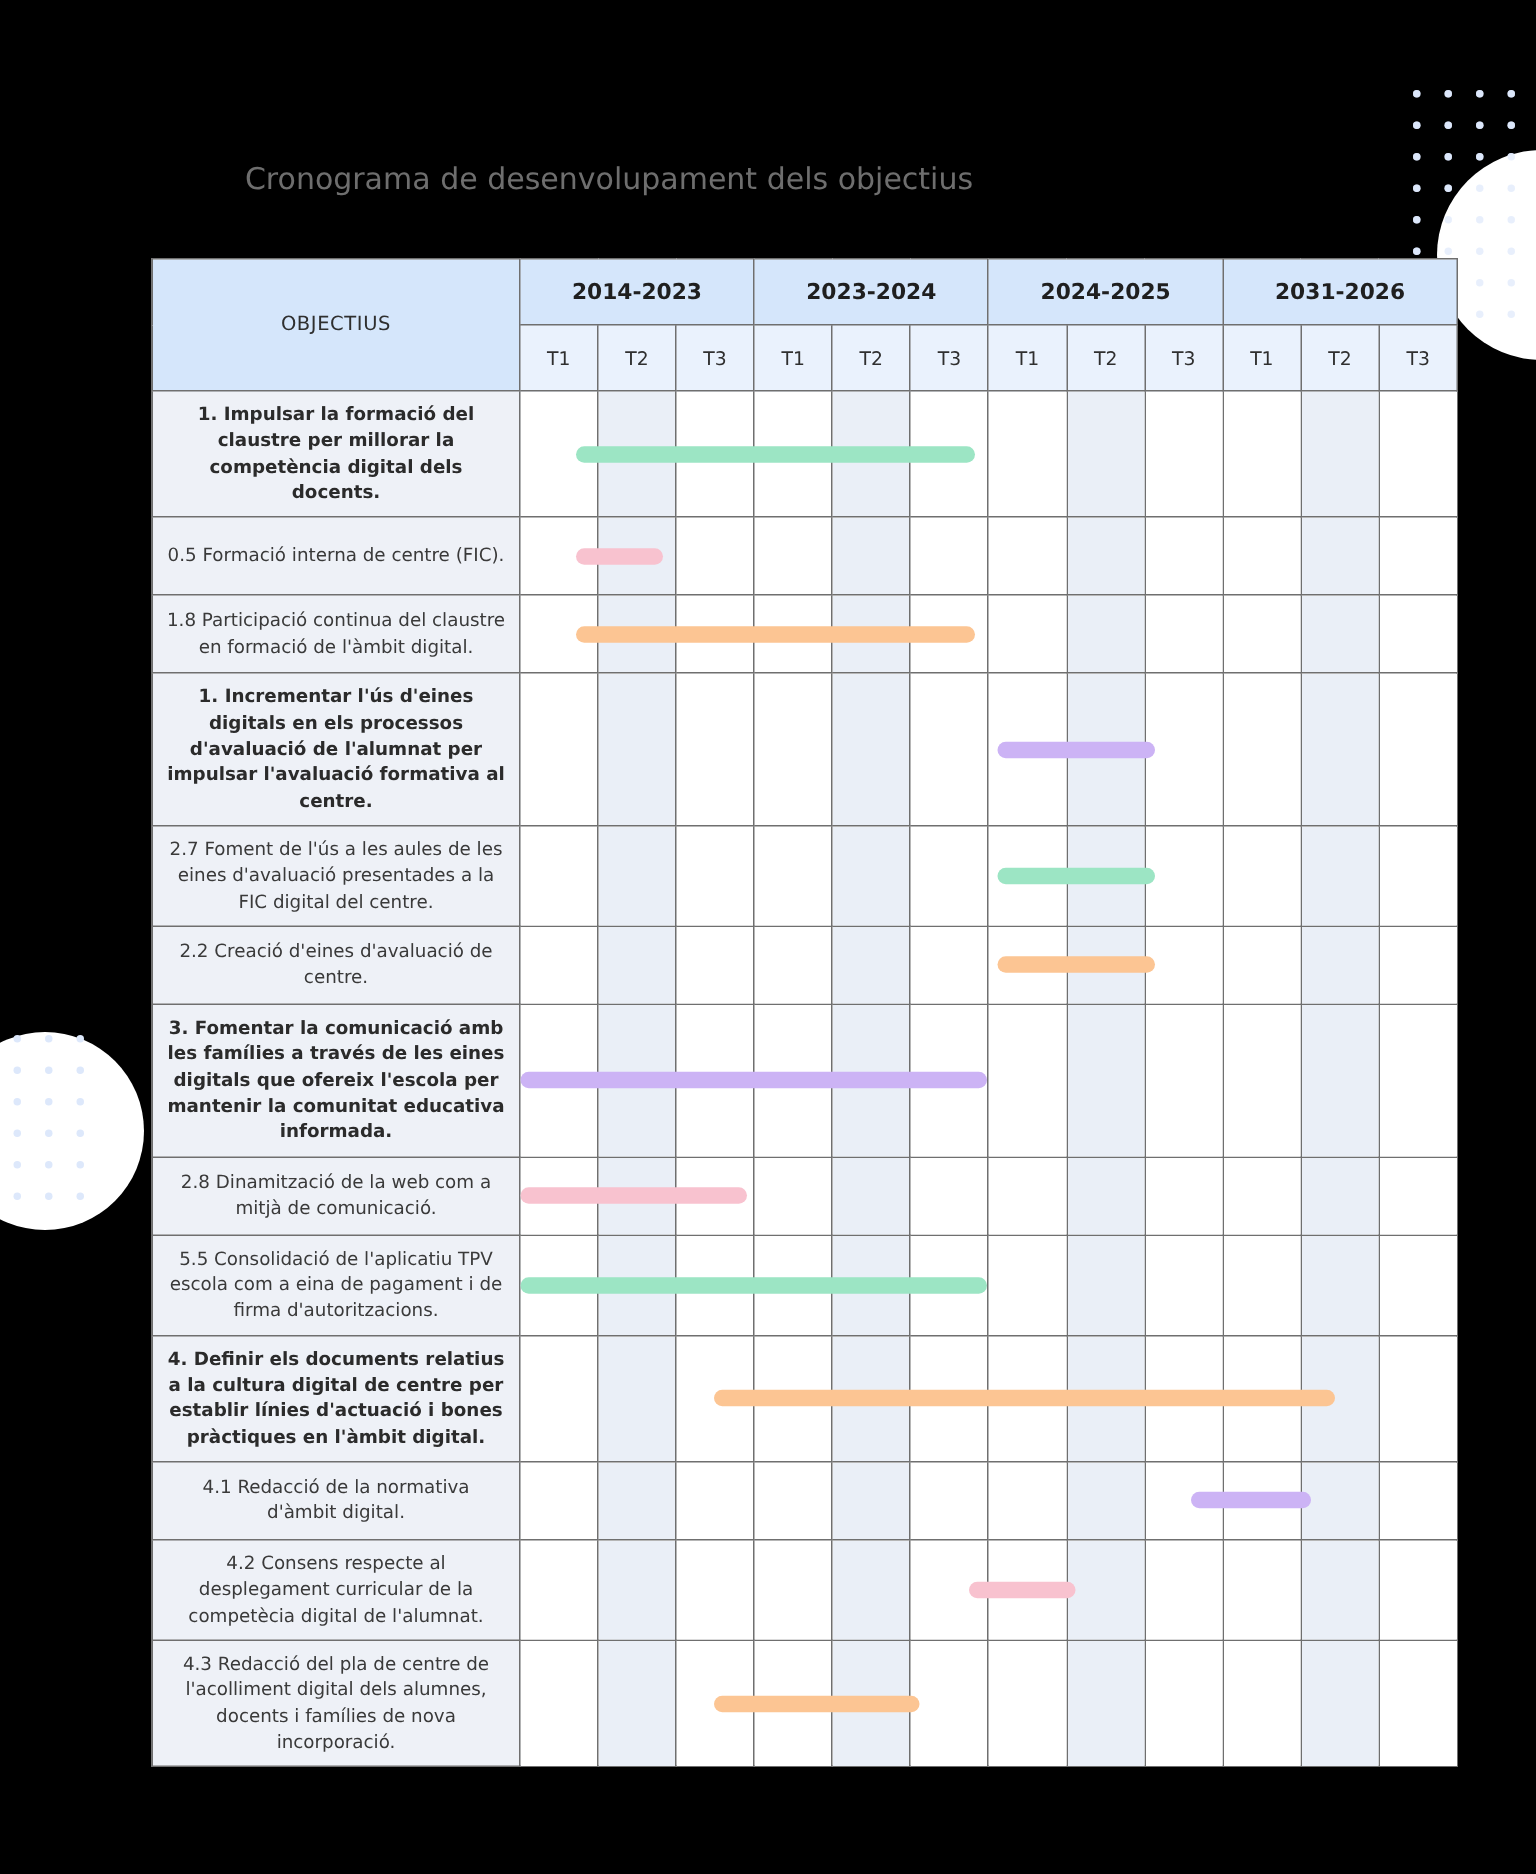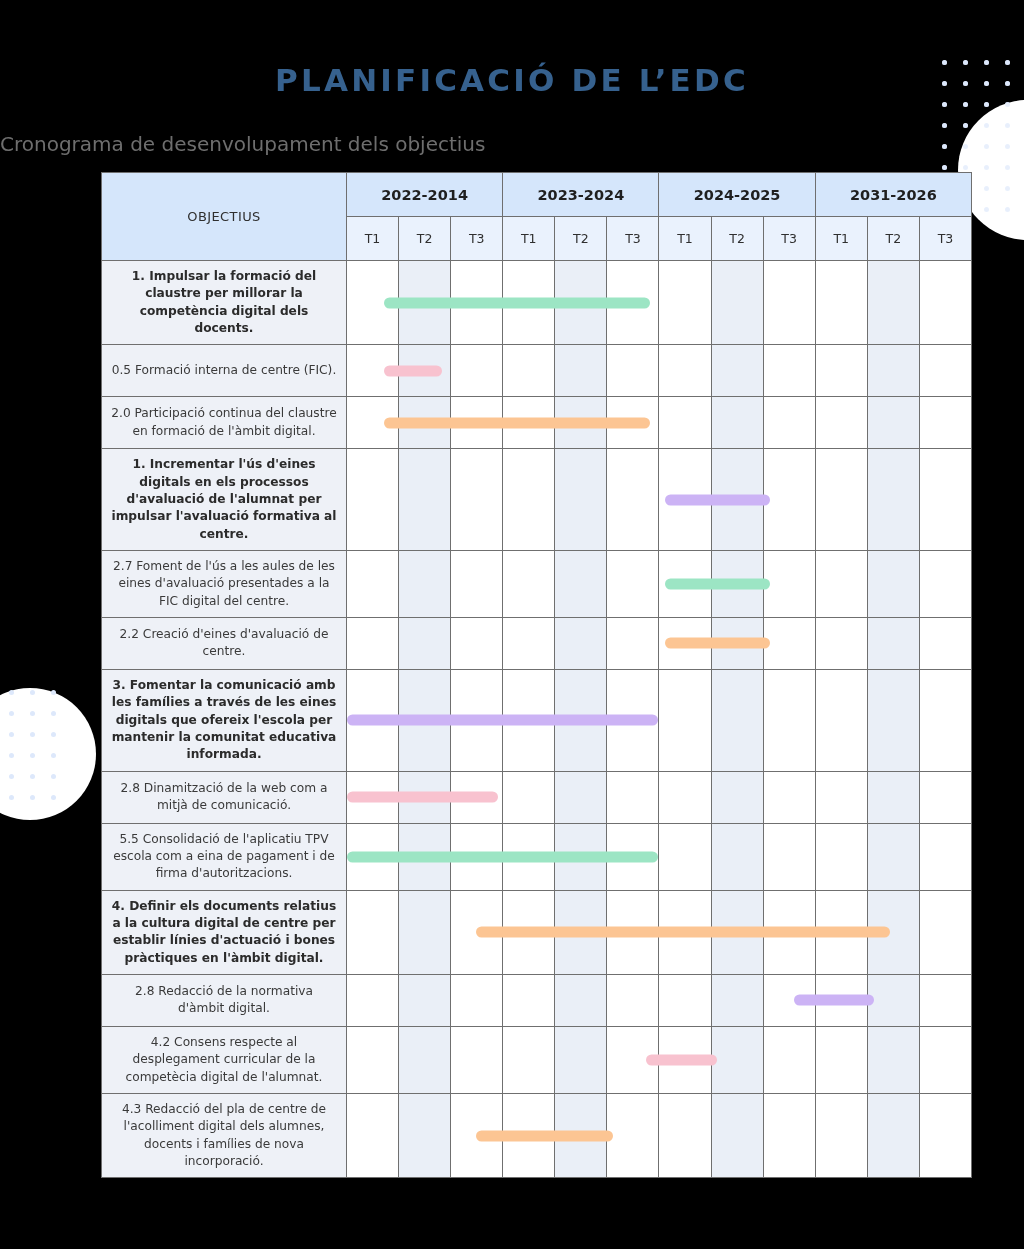--- a/index.html
+++ b/index.html
@@ -25,21 +25,22 @@
   .dotgrid.over .dot { background: #dde8fb; }
 
   
   #title {
     position: absolute; top: 62px; left: 0; width: 1024px;
     text-align: center;
     font-size: 31px; font-weight: bold; letter-spacing: 3.2px;
     color: #36618e;
   }
   #subtitle {
-    position: absolute; top: 132px; left: 0; width: 812px;
+    position: absolute; top: 107px; left: 0; width: 812px;
+    text-align: center;
     font-size: 20px; color: #6e6e6e; font-weight: normal;
   }
 
   
   #gantt {
     position: absolute;
     left: 101px; top: 172px;
     width: 871px;
     border-collapse: collapse;
     table-layout: fixed;
@@ -186,28 +187,27 @@
       <span class="dot" style="left: 42px; top: 63px;"></span>
       <span class="dot" style="left: 63px; top: 63px;"></span>
       <span class="dot" style="left: 21px; top: 84px;"></span>
       <span class="dot" style="left: 42px; top: 84px;"></span>
       <span class="dot" style="left: 63px; top: 84px;"></span>
       <span class="dot" style="left: 21px; top: 105px;"></span>
       <span class="dot" style="left: 42px; top: 105px;"></span>
       <span class="dot" style="left: 63px; top: 105px;"></span>
     </div>
 
-  <div id="title">PLANIFICACIÓ DE L’EDC</div>
   <div id="subtitle">Cronograma de desenvolupament dels objectius</div>
 
   <table id="gantt">
     <thead>
       <tr>
         <th class="obj-head" rowspan="2">OBJECTIUS</th>
-        <th class="year-head" colspan="3">2022-2014</th>
+        <th class="year-head" colspan="3">2014-2023</th>
         <th class="year-head" colspan="3">2023-2024</th>
         <th class="year-head" colspan="3">2024-2025</th>
         <th class="year-head" colspan="3">2031-2026</th>
       </tr>
       <tr id="quarter-row">
           <th class="q-head">T1</th>
           <th class="q-head">T2</th>
           <th class="q-head">T3</th>
           <th class="q-head">T1</th>
           <th class="q-head">T2</th>
@@ -249,21 +249,21 @@
           <td class="track alt"></td>
           <td class="track"></td>
           <td class="track"></td>
           <td class="track alt"></td>
           <td class="track"></td>
           <td class="track"></td>
           <td class="track alt"></td>
           <td class="track"></td>
         </tr>
         <tr class="r-sub">
-          <td class="obj-cell">2.0 Participació continua del claustre en formació de l'àmbit digital.</td>
+          <td class="obj-cell">1.8 Participació continua del claustre en formació de l'àmbit digital.</td>
           <td class="track">
             <div class="bar" style="background: rgb(252, 197, 147); left: 37.4962px; width: 265.598px;"></div>
           </td>
           <td class="track alt"></td>
           <td class="track"></td>
           <td class="track"></td>
           <td class="track alt"></td>
           <td class="track"></td>
           <td class="track"></td>
           <td class="track alt"></td>
@@ -385,21 +385,21 @@
           <td class="track alt"></td>
           <td class="track"></td>
           <td class="track"></td>
           <td class="track alt"></td>
           <td class="track"></td>
           <td class="track"></td>
           <td class="track alt"></td>
           <td class="track"></td>
         </tr>
         <tr class="r-sub">
-          <td class="obj-cell">2.8 Redacció de la normativa d'àmbit digital.</td>
+          <td class="obj-cell">4.1 Redacció de la normativa d'àmbit digital.</td>
           <td class="track"></td>
           <td class="track alt"></td>
           <td class="track"></td>
           <td class="track"></td>
           <td class="track alt"></td>
           <td class="track"></td>
           <td class="track"></td>
           <td class="track alt"></td>
           <td class="track">
             <div class="bar" style="background: rgb(204, 179, 245); left: 30.2053px; width: 80.2003px;"></div>

